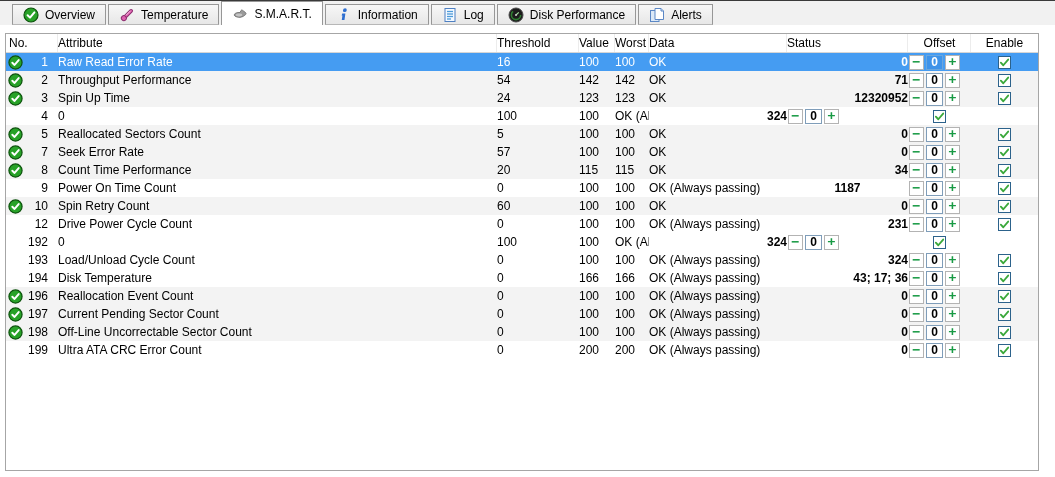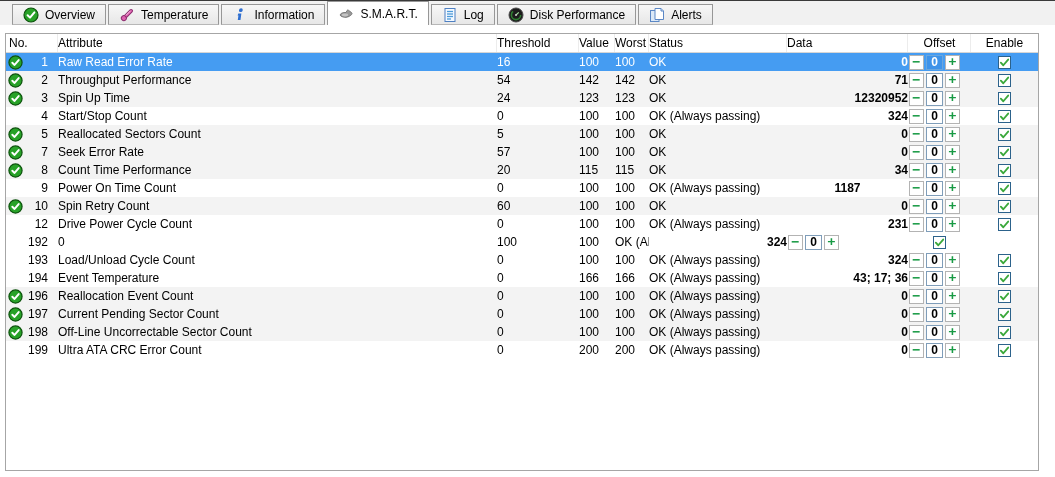--- a/index.html
+++ b/index.html
@@ -78,39 +78,39 @@
         <svg width="16" height="16" viewBox="0 0 16 16">
             <g transform="rotate(45 8 8)">
               <rect x="6.6" y="0.8" width="2.8" height="10.5" rx="1.4" fill="#e060b0" stroke="#8c2f6f" stroke-width="1"></rect>
               <circle cx="8" cy="12.4" r="2.5" fill="#e060b0" stroke="#8c2f6f" stroke-width="1"></circle>
               <line x1="7.5" y1="2.5" x2="7.5" y2="9" stroke="#ffd0ea" stroke-width="0.8"></line>
             </g>
           </svg>
       </span>
       <span>Temperature</span>
     </div>
+    <div class="tab active">
+      <span class="ticon">
+        <svg width="16" height="16" viewBox="0 0 16 16">
+            <path d="M2 9 Q3 6.5 6 6.5 L8 6.5 L9 4.5 Q9.6 3.6 10.4 4.2 L13.5 6.5 Q14.6 7.4 13.6 8.6 L11 10.5 Q8 12 5 11 Q2.6 10.4 2 9 Z" fill="#9a9a9a" stroke="#6b6b6b" stroke-width="0.8"></path>
+            <ellipse cx="7" cy="9" rx="3.2" ry="1.4" fill="#c4c4c4"></ellipse>
+          </svg>
+      </span>
+      <span>S.M.A.R.T.</span>
+    </div>
     <div class="tab">
       <span class="ticon">
         <svg width="16" height="16" viewBox="0 0 16 16">
             <g transform="skewX(-8)">
               <circle cx="9.3" cy="3.2" r="1.9" fill="#2f6fd0"></circle>
               <path d="M7.2 6.6 L10.3 6.6 L10.3 13 L7.6 13 L7.6 8.4 L6.8 8.4 Z" fill="#2f6fd0"></path>
             </g>
           </svg>
       </span>
       <span>Information</span>
-    </div>
-    <div class="tab active">
-      <span class="ticon">
-        <svg width="16" height="16" viewBox="0 0 16 16">
-            <path d="M2 9 Q3 6.5 6 6.5 L8 6.5 L9 4.5 Q9.6 3.6 10.4 4.2 L13.5 6.5 Q14.6 7.4 13.6 8.6 L11 10.5 Q8 12 5 11 Q2.6 10.4 2 9 Z" fill="#9a9a9a" stroke="#6b6b6b" stroke-width="0.8"></path>
-            <ellipse cx="7" cy="9" rx="3.2" ry="1.4" fill="#c4c4c4"></ellipse>
-          </svg>
-      </span>
-      <span>S.M.A.R.T.</span>
     </div>
     <div class="tab">
       <span class="ticon">
         <svg width="16" height="16" viewBox="0 0 16 16">
             <rect x="3" y="1.5" width="10" height="13" fill="#f4f9ff" stroke="#4d7fc1" stroke-width="1"></rect>
             <line x1="5" y1="4.5" x2="11" y2="4.5" stroke="#4d9ad9" stroke-width="1.3"></line>
             <line x1="5" y1="7" x2="11" y2="7" stroke="#4d9ad9" stroke-width="1.3"></line>
             <line x1="5" y1="9.5" x2="11" y2="9.5" stroke="#4d9ad9" stroke-width="1.3"></line>
             <line x1="5" y1="12" x2="9" y2="12" stroke="#4d9ad9" stroke-width="1.3"></line>
           </svg>
@@ -141,22 +141,22 @@
   </div>
 
   <div class="content">
     <div class="panel">
       <div class="grid-row thead">
         <div class="th c-no">No.</div>
         <div class="th">Attribute</div>
         <div class="th">Threshold</div>
         <div class="th">Value</div>
         <div class="th">Worst</div>
+        <div class="th">Data</div>
         <div class="th">Status</div>
-        <div class="th">Data</div>
         <div class="th c-off">Offset</div>
         <div class="th c-en">Enable</div>
       </div>
       <div id="tbody">
           <div class="grid-row row sel">
             <div class="cell c-no">
               <span class="good-ic"><svg width="15" height="15" viewBox="0 0 16 16">
                   <circle cx="8" cy="8" r="7" fill="#28a228" stroke="#0c520c" stroke-width="1.3"></circle>
                   <path d="M4.6 8.3 L7 10.6 L11.4 5.4" stroke="#fff" stroke-width="2.1" fill="none" stroke-linecap="round" stroke-linejoin="round"></path>
                 </svg></span>
@@ -232,21 +232,20 @@
                 <svg width="11" height="11" viewBox="0 0 12 12">
                   <path d="M2 6.2 L4.7 9 L10 2.8" stroke="#3aa83a" stroke-width="2" fill="none" stroke-linecap="round" stroke-linejoin="round"></path>
                 </svg>
               </div>
             </div>
           </div>
           <div class="grid-row row">
             <div class="cell c-no">
               <span class="no-txt">4</span>
             </div>
-            <div class="cell ">Start/Stop Count</div>
             <div class="cell ">0</div>
             <div class="cell ">100</div>
             <div class="cell ">100</div>
             <div class="cell ">OK (Always passing)</div>
             <div class="cell c-data" style="font-weight: bold;">324</div>
             <div class="cell c-off">
               <div class="obtn">−</div>
               <div class="obox">0</div>
               <div class="obtn">+</div>
             </div>
@@ -454,21 +453,21 @@
                 <svg width="11" height="11" viewBox="0 0 12 12">
                   <path d="M2 6.2 L4.7 9 L10 2.8" stroke="#3aa83a" stroke-width="2" fill="none" stroke-linecap="round" stroke-linejoin="round"></path>
                 </svg>
               </div>
             </div>
           </div>
           <div class="grid-row row">
             <div class="cell c-no">
               <span class="no-txt">194</span>
             </div>
-            <div class="cell ">Event Temperature</div>
+            <div class="cell ">Disk Temperature</div>
             <div class="cell ">0</div>
             <div class="cell ">166</div>
             <div class="cell ">166</div>
             <div class="cell ">OK (Always passing)</div>
             <div class="cell c-data" style="font-weight: bold;">43; 17; 36</div>
             <div class="cell c-off">
               <div class="obtn">−</div>
               <div class="obox">0</div>
               <div class="obtn">+</div>
             </div>

